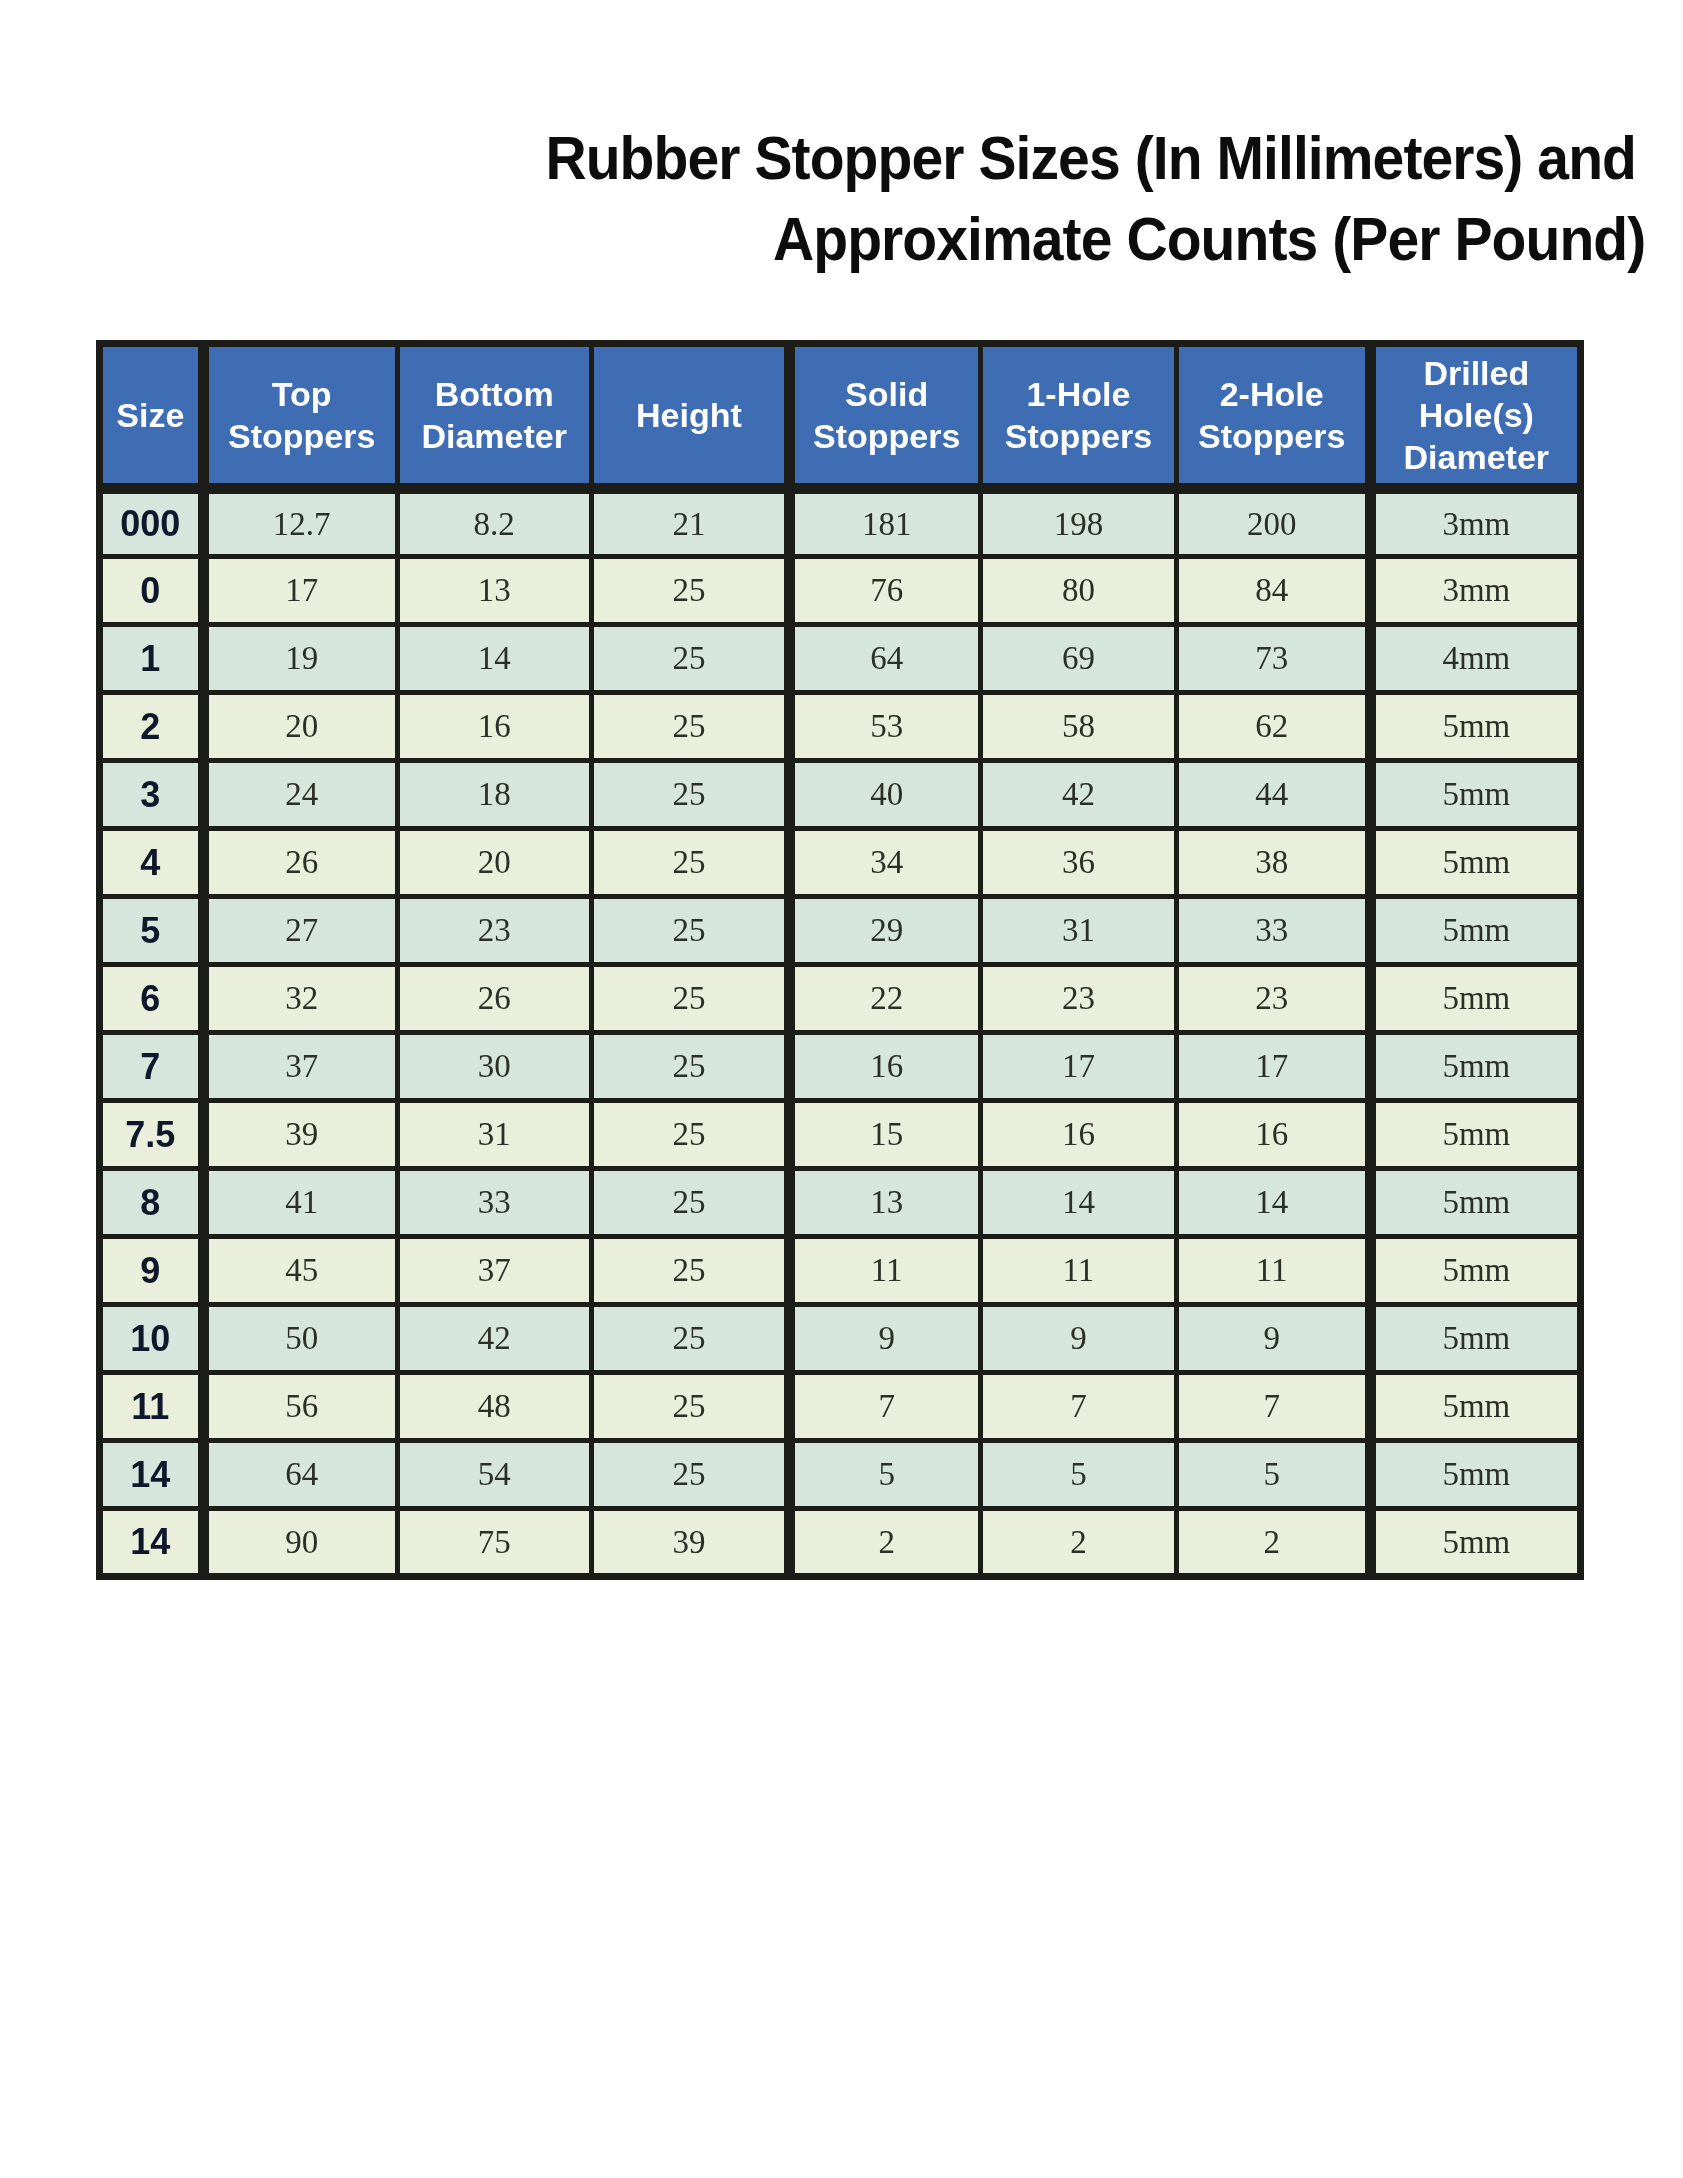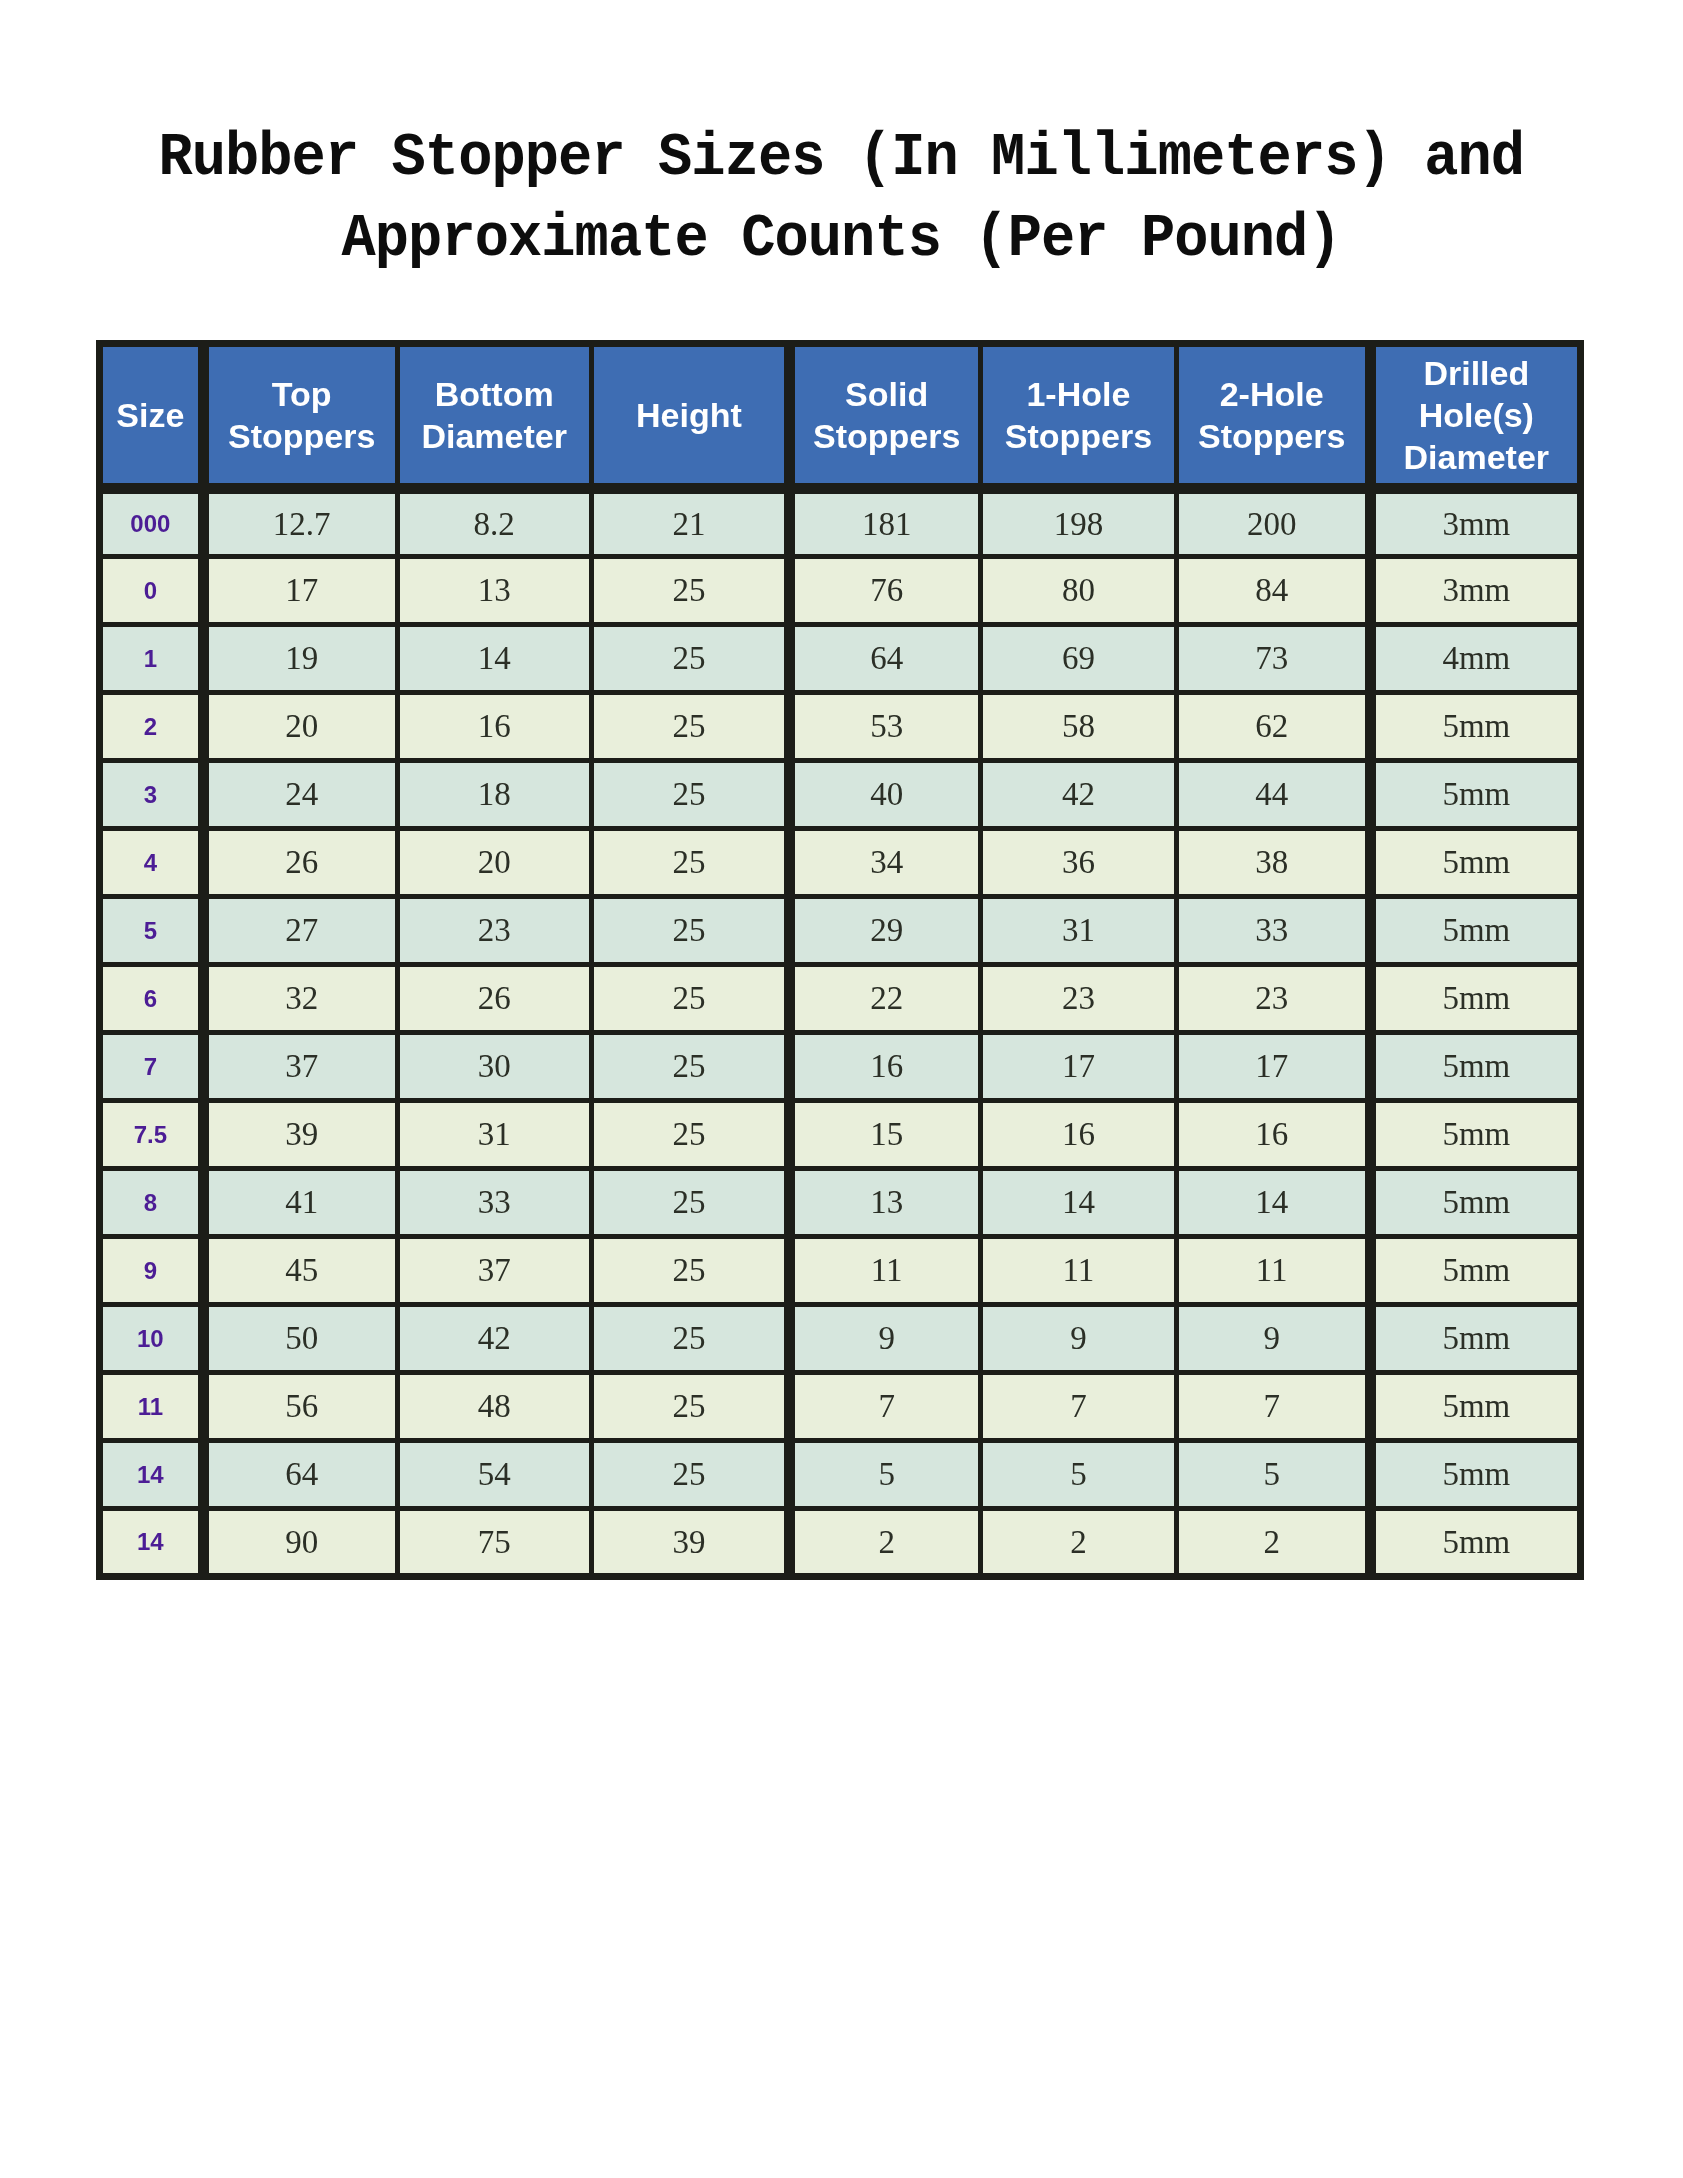--- a/index.html
+++ b/index.html
@@ -8,23 +8,22 @@
     background: #ffffff;
     font-family: "Liberation Sans", sans-serif;
     position: relative;
     overflow: hidden;
   }
   .title-wrap {
     position: absolute;
     top: 117px;
     left: 0;
     width: 1683px;
-    text-align: center;
+    text-align: right;
     color: #0d0d0d;
-    font-family: Liberation Mono, monospace;
   }
   .title-line {
     display: inline-block;
     font-size: 62px;
     font-weight: bold;
     letter-spacing: -1px;
     line-height: 81px;
     transform: scaleX(0.92);
     transform-origin: center;
     white-space: nowrap;
@@ -55,22 +54,22 @@
   }
   .stopper-table td {
     height: 68px;
     text-align: center;
     vertical-align: middle;
     padding: 2px 4px;
   }
   .stopper-table td.size-cell {
     font-family: "Liberation Sans", sans-serif;
     font-weight: bold;
-    font-size: 24px;
-    color: #4c1d95;
+    font-size: 36px;
+    color: #0f172a;
   }
   .stopper-table td.data-cell {
     font-family: "Liberation Serif", serif;
     font-size: 33px;
     color: #2b2f26;
   }
   .stopper-table tbody tr:nth-child(odd) td { background: #d6e6dd; }
   .stopper-table tbody tr:nth-child(even) td { background: #e9efdb; }
   
   .stopper-table .grp { border-left-width: 11px; }

